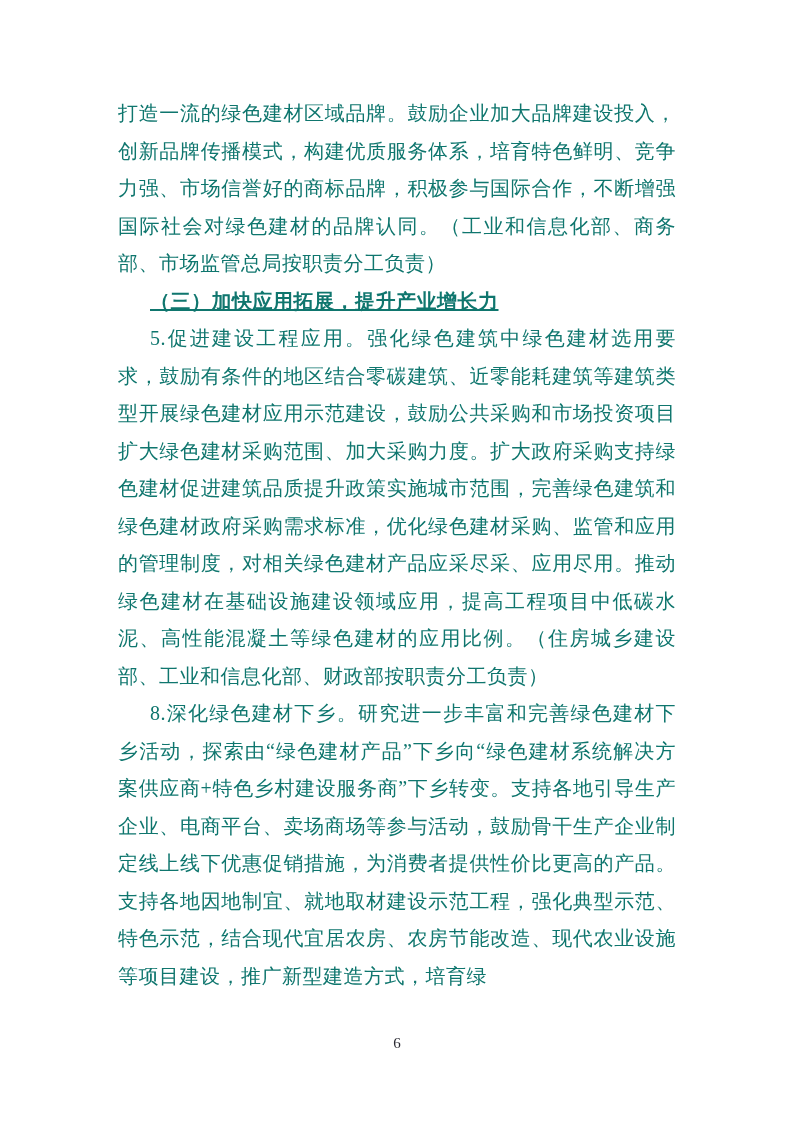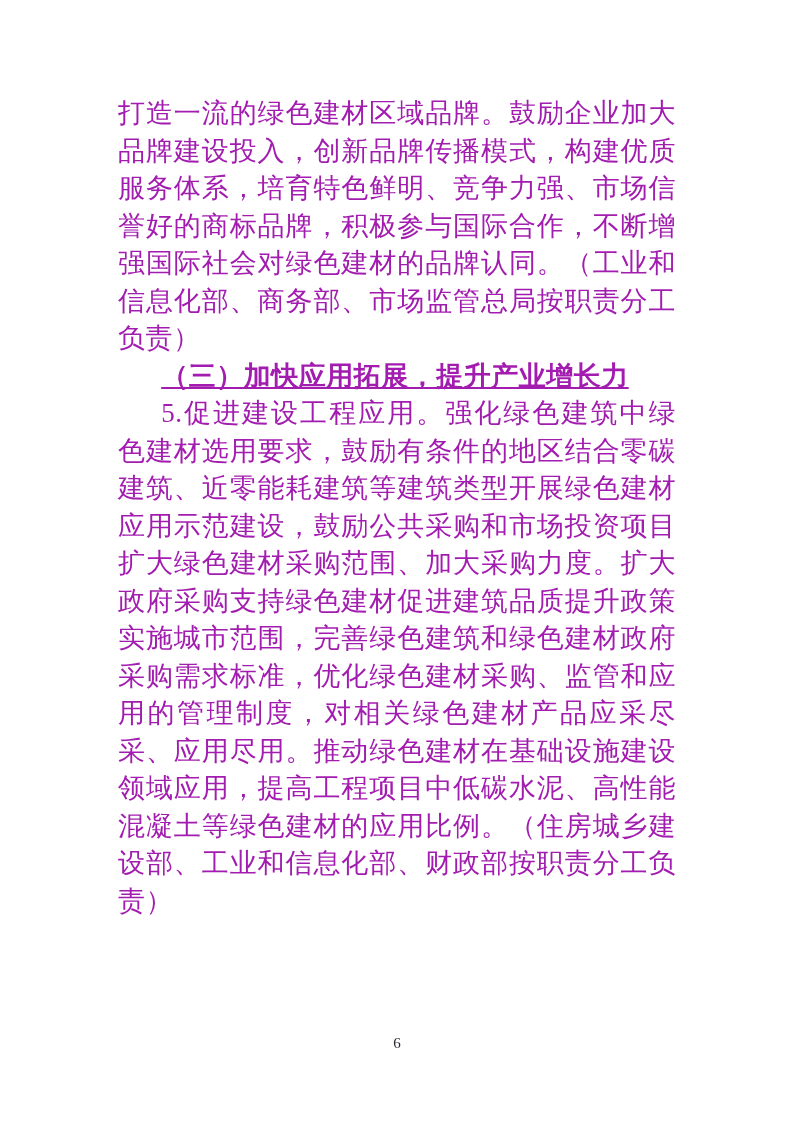--- a/index.html
+++ b/index.html
@@ -13,22 +13,22 @@
     height: 1123px;
     background: #ffffff;
     overflow: hidden;
     font-family: "Liberation Serif", "DejaVu Serif", serif;
   }
   .text-block {
     position: absolute;
     left: 118px;
     right: 118px;
     top: 95px;
-    color: #a21caf;
-    font-size: 27px;
+    color: #0f766e;
+    font-size: 20px;
     line-height: 37.5px;
     text-align: justify;
     letter-spacing: 0.5px;
   }
   .text-block p {
     margin: 0;
     padding: 0;
   }
   .para-indent {
     text-indent: 1.6em;
@@ -50,15 +50,16 @@
   }
 </style>
 </head>
 <body>
 
 <div class="page">
   <div class="text-block">
     <p class="para-body">打造一流的绿色建材区域品牌。鼓励企业加大品牌建设投入，创新品牌传播模式，构建优质服务体系，培育特色鲜明、竞争力强、市场信誉好的商标品牌，积极参与国际合作，不断增强国际社会对绿色建材的品牌认同。（工业和信息化部、商务部、市场监管总局按职责分工负责）</p>
     <p class="section-heading">（三）加快应用拓展，提升产业增长力</p>
     <p class="para-body para-indent">5.促进建设工程应用。强化绿色建筑中绿色建材选用要求，鼓励有条件的地区结合零碳建筑、近零能耗建筑等建筑类型开展绿色建材应用示范建设，鼓励公共采购和市场投资项目扩大绿色建材采购范围、加大采购力度。扩大政府采购支持绿色建材促进建筑品质提升政策实施城市范围，完善绿色建筑和绿色建材政府采购需求标准，优化绿色建材采购、监管和应用的管理制度，对相关绿色建材产品应采尽采、应用尽用。推动绿色建材在基础设施建设领域应用，提高工程项目中低碳水泥、高性能混凝土等绿色建材的应用比例。（住房城乡建设部、工业和信息化部、财政部按职责分工负责）</p>
+    <p class="para-body para-indent">8.深化绿色建材下乡。研究进一步丰富和完善绿色建材下乡活动，探索由“绿色建材产品”下乡向“绿色建材系统解决方案供应商+特色乡村建设服务商”下乡转变。支持各地引导生产企业、电商平台、卖场商场等参与活动，鼓励骨干生产企业制定线上线下优惠促销措施，为消费者提供性价比更高的产品。支持各地因地制宜、就地取材建设示范工程，强化典型示范、特色示范，结合现代宜居农房、农房节能改造、现代农业设施等项目建设，推广新型建造方式，培育绿</p>
   </div>
   <div class="page-number">6</div>
 </div>
 
 </body></html>

